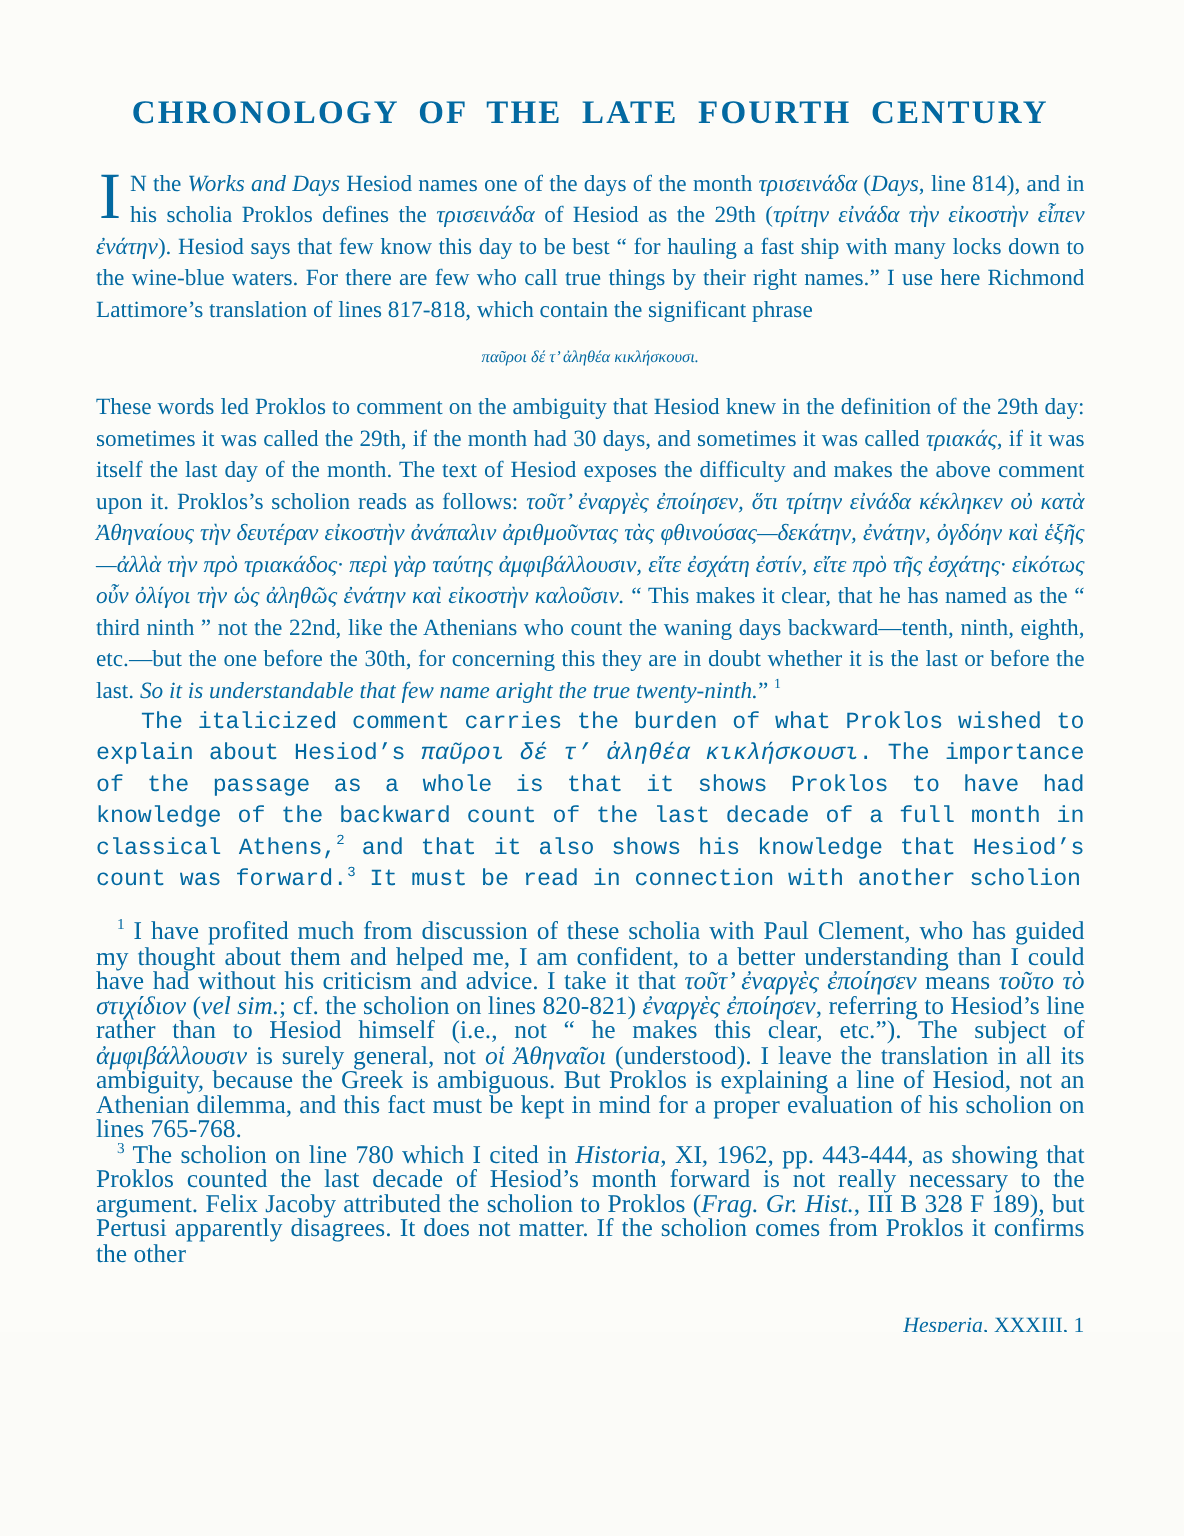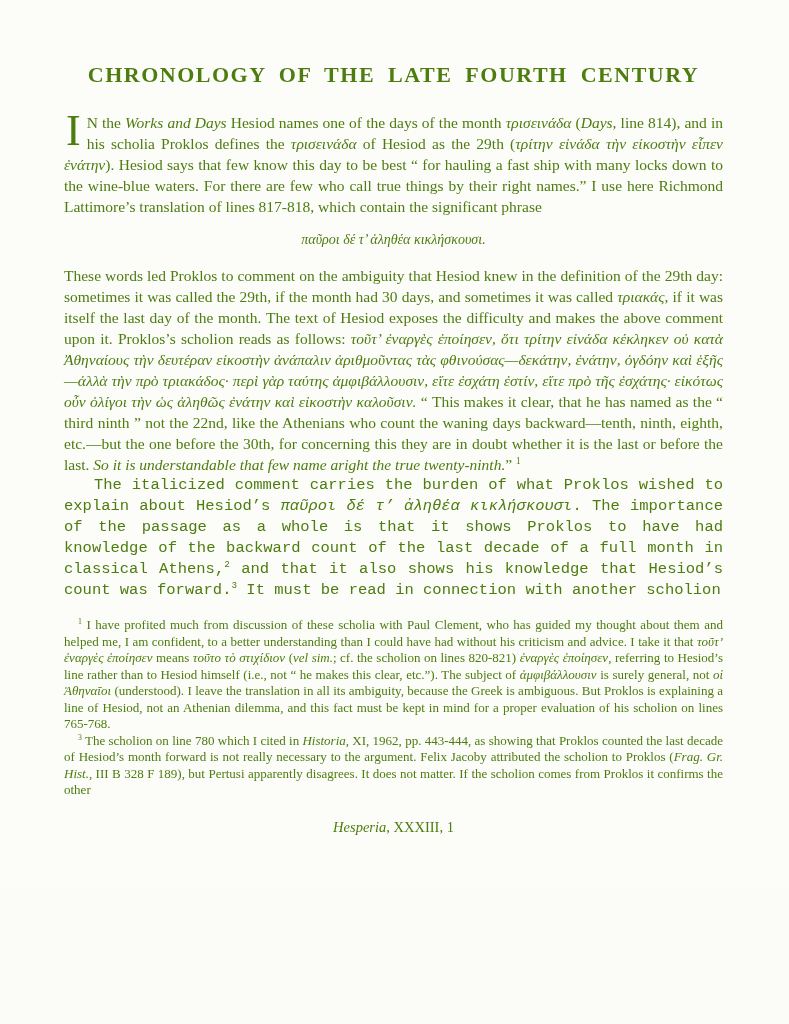--- a/index.html
+++ b/index.html
@@ -7,21 +7,21 @@
     padding: 0;
     background: #fbfbf8;
   }
   .page {
     position: relative;
     width: 789px;
     height: 888px;
     box-sizing: border-box;
     padding: 50px 66px 0 64px;
     background: #fcfcf9;
-    color: #4d7c0f;
+    color: #0369a1;
     font-family: "Liberation Serif", "DejaVu Serif", serif;
     overflow: hidden;
   }
   .title {
     font-size: 22px;
     font-weight: bold;
     text-align: center;
     letter-spacing: 1.5px;
     word-spacing: 6px;
     margin: 12px 0 24px 0;
@@ -34,45 +34,45 @@
   }
   .dropcap {
     float: left;
     font-size: 44px;
     line-height: 36px;
     height: 40px;
     padding: 1px 6px 0 2px;
   }
   .greek-quote {
     text-align: center;
-    font-size: 14px;
+    font-size: 11px;
     font-style: italic;
     margin: 15px 0 17px 0;
   }
   .indent { text-indent: 30px; font-family: Liberation Mono, monospace; }
   .it { font-style: italic; }
   sup {
     font-size: 0.6em;
     line-height: 0;
     vertical-align: super;
   }
   .footnotes {
     margin-top: 16px;
-    font-size: 13px;
+    font-size: 17px;
     line-height: 16.5px;
     text-align: justify;
   }
   .footnote {
     margin: 0;
     text-indent: 14px;
   }
   .journal-footer {
     font-size: 14.5px;
-    margin-top: 20px;
-    text-align: center;
+    margin-top: 32px;
+    text-align: right;
   }
 </style>
 </head>
 <body>
 
 <div class="page">
 
   <h1 class="title">CHRONOLOGY OF THE LATE FOURTH CENTURY</h1>
 
   <p class="body"><span class="dropcap">I</span><span><span>N the </span><span class="it">Works and Days</span><span> Hesiod names one of the days of the month </span><span class="it">τρισεινάδα</span><span> (</span><span class="it">Days</span><span>, line 814), and in his scholia Proklos defines the </span><span class="it">τρισεινάδα</span><span> of Hesiod as the 29th (</span><span class="it">τρίτην εἰνάδα τὴν εἰκοστὴν εἶπεν ἐνάτην</span><span>). Hesiod says that few know this day to be best “ for hauling a fast ship with many locks down to the wine-blue waters. For there are few who call true things by their right names.” I use here Richmond Lattimore’s translation of lines 817-818, which contain the significant phrase</span></span></p>

